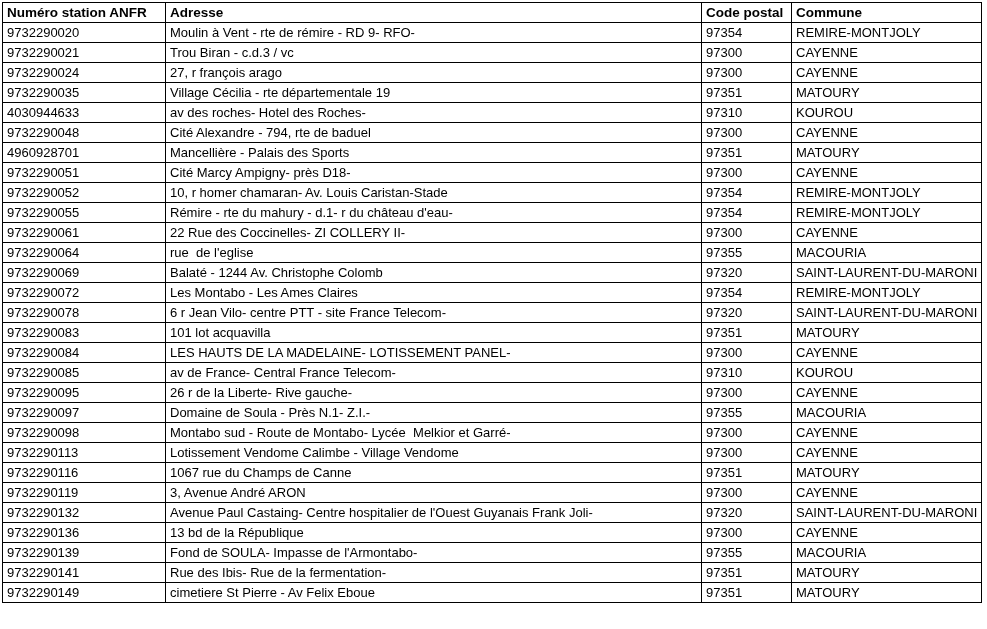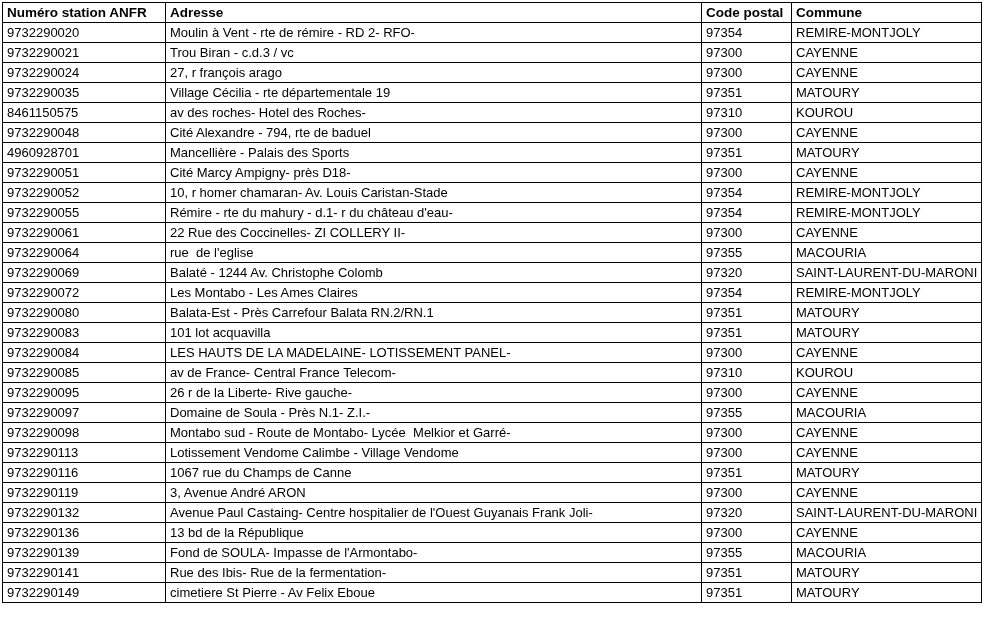--- a/index.html
+++ b/index.html
@@ -57,21 +57,21 @@
       <tr>
         <th>Numéro station ANFR</th>
         <th>Adresse</th>
         <th>Code postal</th>
         <th>Commune</th>
       </tr>
     </thead>
     <tbody>
         <tr>
           <td>9732290020</td>
-          <td>Moulin à Vent - rte de rémire - RD 2- RFO-</td>
+          <td>Moulin à Vent - rte de rémire - RD 9- RFO-</td>
           <td>97354</td>
           <td>REMIRE-MONTJOLY</td>
         </tr>
         <tr>
           <td>9732290021</td>
           <td>Trou Biran - c.d.3 / vc</td>
           <td>97300</td>
           <td>CAYENNE</td>
         </tr>
         <tr>
@@ -80,21 +80,21 @@
           <td>97300</td>
           <td>CAYENNE</td>
         </tr>
         <tr>
           <td>9732290035</td>
           <td>Village Cécilia - rte départementale 19</td>
           <td>97351</td>
           <td>MATOURY</td>
         </tr>
         <tr>
-          <td>8461150575</td>
+          <td>4030944633</td>
           <td>av des roches- Hotel des Roches-</td>
           <td>97310</td>
           <td>KOUROU</td>
         </tr>
         <tr>
           <td>9732290048</td>
           <td>Cité Alexandre - 794, rte de baduel</td>
           <td>97300</td>
           <td>CAYENNE</td>
         </tr>
@@ -140,24 +140,24 @@
           <td>97320</td>
           <td>SAINT-LAURENT-DU-MARONI</td>
         </tr>
         <tr>
           <td>9732290072</td>
           <td>Les Montabo - Les Ames Claires</td>
           <td>97354</td>
           <td>REMIRE-MONTJOLY</td>
         </tr>
         <tr>
-          <td>9732290080</td>
-          <td>Balata-Est - Près Carrefour Balata RN.2/RN.1</td>
-          <td>97351</td>
-          <td>MATOURY</td>
+          <td>9732290078</td>
+          <td>6 r Jean Vilo- centre PTT - site France Telecom-</td>
+          <td>97320</td>
+          <td>SAINT-LAURENT-DU-MARONI</td>
         </tr>
         <tr>
           <td>9732290083</td>
           <td>101 lot acquavilla</td>
           <td>97351</td>
           <td>MATOURY</td>
         </tr>
         <tr>
           <td>9732290084</td>
           <td>LES HAUTS DE LA MADELAINE- LOTISSEMENT PANEL-</td>

